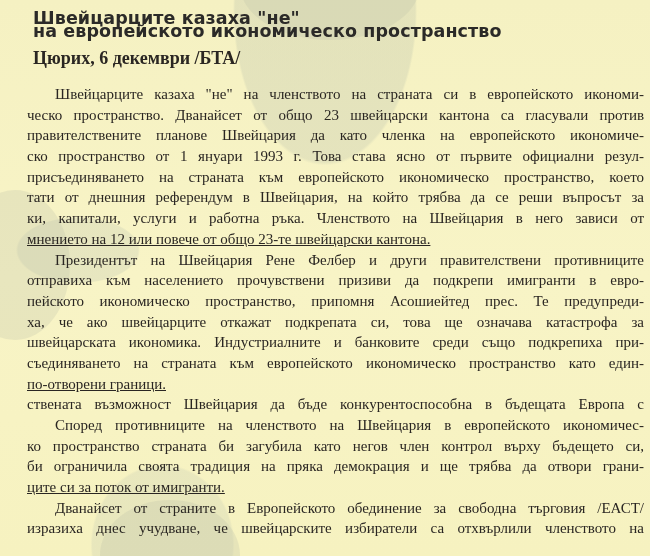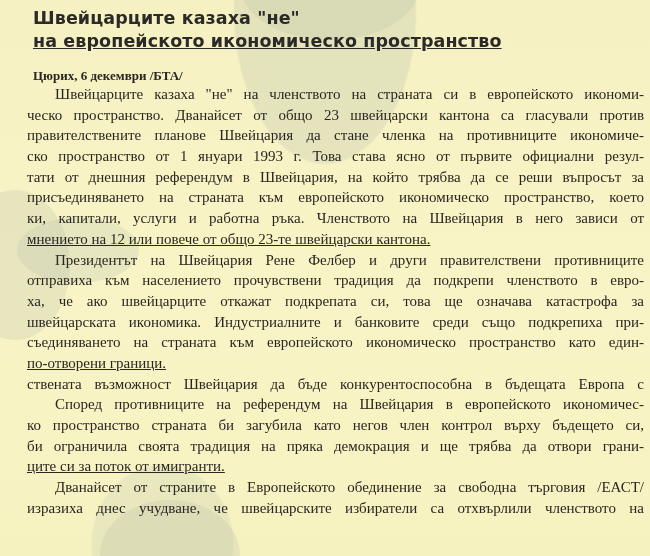--- a/index.html
+++ b/index.html
@@ -22,24 +22,24 @@
       position: absolute; border-radius: 50%;
       background: rgba(190,195,170,0.28);
     }
     .content { position: absolute; left: 27px; top: 0; width: 617px; }
     .headline {
       font-family: "DejaVu Sans", sans-serif;
       font-weight: bold; font-size: 17.5px; line-height: 21px;
       color: #2b2a28; margin: 0; letter-spacing: 0.1px;
     }
     .headline .l1 { display: block; position: absolute; top: 8px; left: 6px; white-space: nowrap; }
-    .headline .l2 { display: block; position: absolute; top: 31px; left: 6px; white-space: nowrap; text-decoration: underline; }
+    .headline .l2 { display: block; position: absolute; top: 21px; left: 6px; white-space: nowrap; }
     .dateline {
-      position: absolute; top: 68px; left: 6px;
-      font-weight: bold; font-size: 13px; color: #2a2622; white-space: nowrap;
+      position: absolute; top: 48px; left: 6px;
+      font-weight: bold; font-size: 18px; color: #2a2622; white-space: nowrap;
     }
     .body {
       position: absolute; top: 84px; left: 0; width: 617px;
       font-size: 15px; line-height: 20.7px;
     }
     .line { display: block; white-space: nowrap; text-align: justify; text-align-last: justify; height: 20.7px; }
     .line.last { text-align-last: left; text-decoration: underline; }
     .line.indent { padding-left: 28px; }
   </style>
 </head>
@@ -55,40 +55,41 @@
       <span class="l1">Швейцарците казаха "не"</span>
       <span class="l2">на европейското икономическо пространство</span>
     </h1>
     <div class="dateline">Цюрих, 6 декември /БТА/</div>
 
     <div class="body">
 
       <div>
         <span class="line indent">Швейцарците казаха "не" на членството на страната си в европейското икономи-</span>
         <span class="line">ческо пространство. Дванайсет от общо 23 швейцарски кантона са гласували против</span>
-        <span class="line">правителствените планове Швейцария да стане членка на противниците икономиче-</span>
+        <span class="line">правителствените планове Швейцария да като членка на европейското икономиче-</span>
         <span class="line">ско пространство от 1 януари 1993 г. Това става ясно от първите официални резул-</span>
+        <span class="line">присъединяването на страната към европейското икономическо пространство, което</span>
         <span class="line">тати от днешния референдум в Швейцария, на който трябва да се реши въпросът за</span>
-        <span class="line">присъединяването на страната към европейското икономическо пространство, което</span>
         <span class="line">ки, капитали, услуги и работна ръка. Членството на Швейцария в него зависи от</span>
         <span class="line last">мнението на 12 или повече от общо 23-те швейцарски кантона.</span>
       </div>
 
       <div>
         <span class="line indent">Президентът на Швейцария Рене Фелбер и други правителствени противниците</span>
-        <span class="line">отправиха към населението прочувствени традиция да подкрепи членството в евро-</span>
+        <span class="line">отправиха към населението прочувствени призиви да подкрепи имигранти в евро-</span>
+        <span class="line">пейското икономическо пространство, припомня Асошиейтед прес. Те предупреди-</span>
         <span class="line">ха, че ако швейцарците откажат подкрепата си, това ще означава катастрофа за</span>
         <span class="line">швейцарската икономика. Индустриалните и банковите среди също подкрепиха при-</span>
         <span class="line">съединяването на страната към европейското икономическо пространство като един-</span>
         <span class="line last">по-отворени граници.</span>
         <span class="line">ствената възможност Швейцария да бъде конкурентоспособна в бъдещата Европа с</span>
       </div>
 
       <div>
-        <span class="line indent">Според противниците на референдум на Швейцария в европейското икономичес-</span>
+        <span class="line indent">Според противниците на членството на Швейцария в европейското икономичес-</span>
         <span class="line">ко пространство страната би загубила като негов член контрол върху бъдещето си,</span>
         <span class="line">би ограничила своята традиция на пряка демокрация и ще трябва да отвори грани-</span>
         <span class="line last">ците си за поток от имигранти.</span>
       </div>
 
       <div>
         <span class="line indent">Дванайсет от страните в Европейското обединение за свободна търговия /ЕАСТ/</span>
         <span class="line">изразиха днес учудване, че швейцарските избиратели са отхвърлили членството на</span>
 
       </div>

